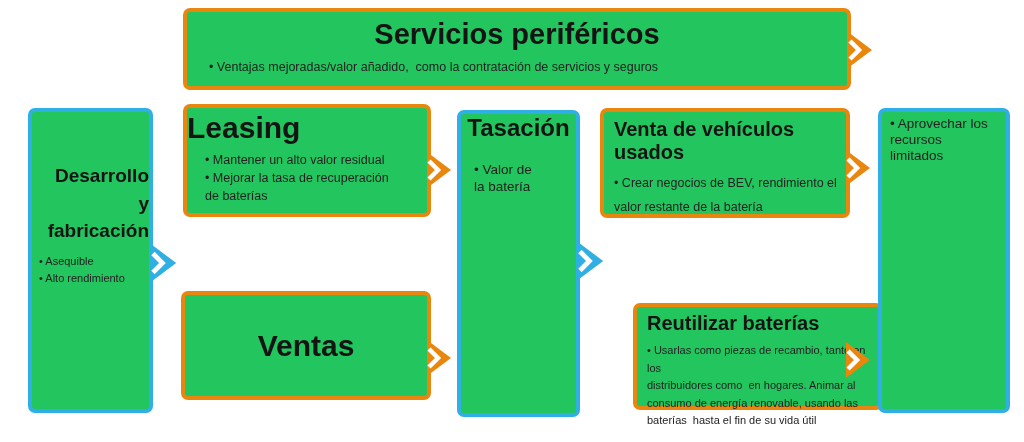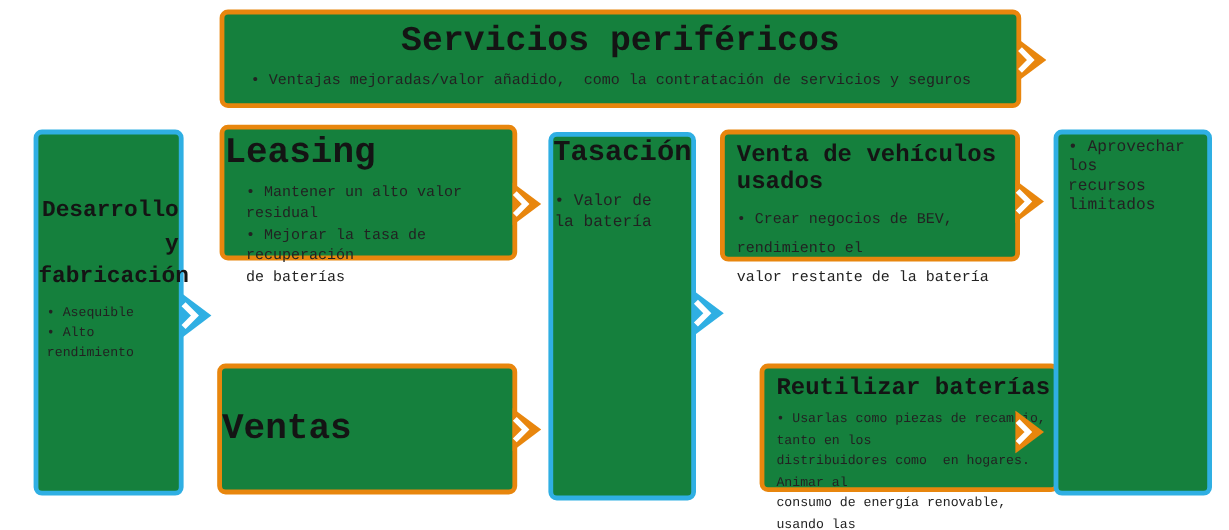--- a/index.html
+++ b/index.html
@@ -5,21 +5,21 @@
   :root{
     --orange:#E8860D;
     --blue:#2FAFE3;
     --text:#1B1B1B;
     --bg:#FFFFFF;
   }
   html,body{margin:0;padding:0;background:var(--bg);}
   body{font-family:"Liberation Sans","DejaVu Sans",sans-serif;color:var(--text);}
   .canvas{position:relative;width:1024px;height:442px;background:var(--bg);overflow:hidden;}
 
-  .box{position:absolute;background:#15803d;border:4px solid;border-radius:7px;box-sizing:border-box;font-family:Liberation Mono, monospace;}
+  .box{position:absolute;background:#22c55e;border:4px solid;border-radius:7px;box-sizing:border-box;}
   .box.orange{border-color:var(--orange);}
   .box.blue{border-color:var(--blue);}
 
   .title{font-weight:700;color:#141414;white-space:pre-line;}
   .bullets{white-space:pre-wrap;color:#222;}
   .bullet-line{white-space:pre-wrap;}
 
   
   .b-servicios{left:183px;top:8px;width:668px;height:82px;}
   .b-servicios .title{text-align:center;font-size:29px;margin-top:6px;}
@@ -29,27 +29,27 @@
   .b-desarrollo{left:28px;top:108px;width:125px;height:305px;}
   .b-desarrollo .title{text-align:right;font-size:19px;line-height:1.45;padding-top:50px;}
   .b-desarrollo .bullets{margin:8px 0 0 7px;font-size:11px;line-height:1.55;}
 
   
   .b-leasing{left:183px;top:104px;width:248px;height:113px;}
   .b-leasing .title{text-align:left;font-size:30px;margin-top:3px;}
   .b-leasing .bullets{margin:7px 0 0 18px;font-size:12.5px;line-height:1.42;}
 
   
-  .b-ventas{left:181px;top:303px;width:250px;height:109px;display:flex;align-items:center;justify-content:flex-start;}
+  .b-ventas{left:181px;top:291px;width:250px;height:109px;display:flex;align-items:center;justify-content:center;}
   .b-ventas .title{font-size:30px;}
 
   
   .b-tasacion{left:457px;top:110px;width:123px;height:307px;}
   .b-tasacion .title{text-align:center;font-size:24px;}
-  .b-tasacion .bullets{margin:19px 0 0 1px;font-size:13.5px;line-height:1.28;}
+  .b-tasacion .bullets{margin:19px 0 0 13px;font-size:13.5px;line-height:1.28;}
 
   
   .b-venta-vehiculos{left:600px;top:108px;width:250px;height:110px;}
   .b-venta-vehiculos .title{font-size:20px;line-height:1.15;padding:6px 0 0 10px;}
   .b-venta-vehiculos .bullets{margin:8px 0 0 10px;font-size:12.5px;line-height:1.9;}
 
   
   .b-reutilizar{left:600px;top:303px;width:250px;height:107px;margin-left:33px;}
   .b-reutilizar .title{font-size:20px;padding:5px 0 0 10px;}
   .b-reutilizar .bullets{margin:7px 0 0 10px;font-size:11px;line-height:1.6;}

